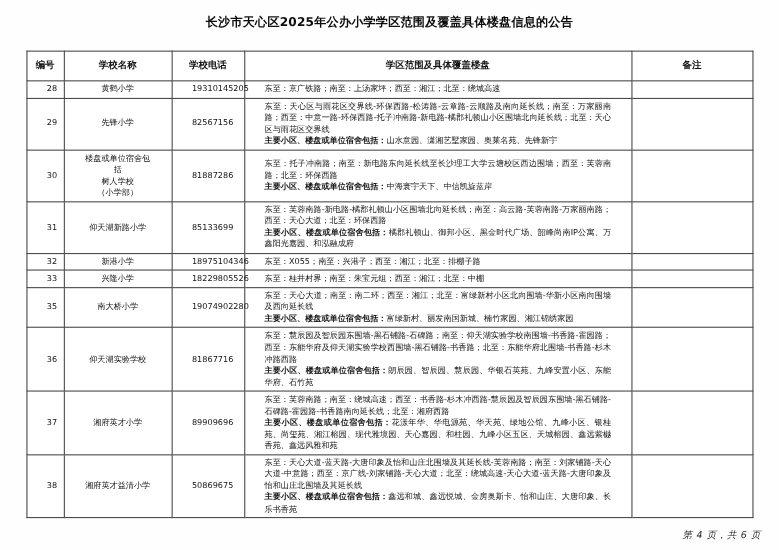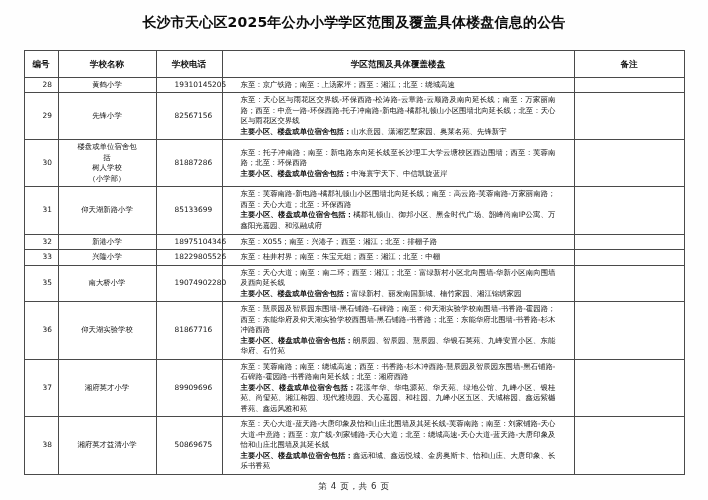--- a/index.html
+++ b/index.html
@@ -17,21 +17,21 @@
   .page {
     position: relative;
     width: 708px;
     height: 500px;
     box-sizing: border-box;
     padding: 0;
     background: #fefefe;
   }
   .doc-title {
     text-align: center;
-    font-size: 14px;
+    font-size: 11px;
     font-weight: bold;
     letter-spacing: 0.2px;
     padding: 14px 20px 8px 20px;
     color: #0d0d0d;
     line-height: 1.2;
   }
   table.main-table {
     border-collapse: collapse;
     width: 660px;
     margin: 11px auto;
@@ -87,26 +87,27 @@
   }
   .range-line.spaced {
     margin-top: 0px;
   }
   .lbl-bold {
     font-weight: bold;
   }
   .footer {
     position: absolute;
     left: 0;
-    right: 0;
+    right: 16px;
     bottom: 7px;
-    text-align: center;
+    text-align: right;
     font-size: 8.6px;
     color: #2a2a2a;
     letter-spacing: 0.6px;
+    font-style: italic;
   }
   .name-sub {
     display: block;
   }
 </style>
 </head>
 <body>
 
 <div class="page">
 

